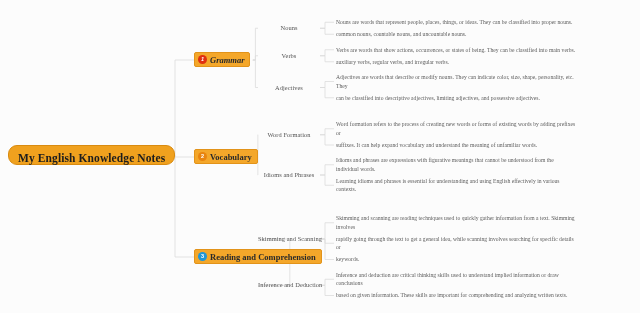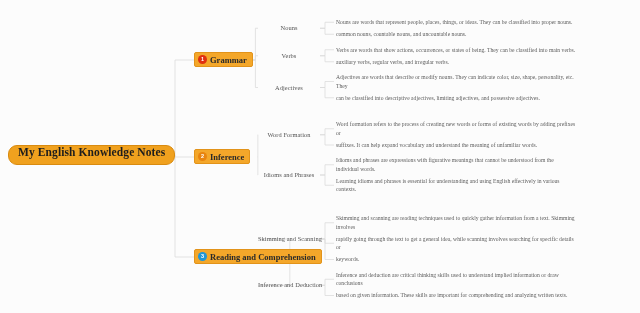--- a/index.html
+++ b/index.html
@@ -14,21 +14,21 @@
   }
   #canvas{position:absolute;left:0;top:0;width:640px;height:313px;}
   svg.links{position:absolute;left:0;top:0;width:640px;height:313px;pointer-events:none;}
 
   .node{position:absolute;box-sizing:border-box;}
 
   
   .root{
     left:8px;top:145px;
     height:20px;
-    display:flex;align-items:flex-start;
+    display:flex;align-items:flex-end;
     padding:0 9px;
     background:#f0a11e;
     border:1px solid #d98b10;
     border-radius:9px;
     font-weight:bold;
     font-size:11.5px;
     color:#1d1d1d;
     white-space:nowrap;
     letter-spacing:.1px;
   }
@@ -120,36 +120,36 @@
       <path d="M330 279.25 L334 279.25" stroke="#dcdcdc" stroke-width="0.8" fill="none"></path>
       <path d="M320 285.25 H325 V295.5 H330" stroke="#dcdcdc" stroke-width="0.8" fill="none"></path>
       <path d="M330 295.5 L334 295.5" stroke="#dcdcdc" stroke-width="0.8" fill="none"></path>
     </svg>
 
   <div class="node root">
     <span>My English Knowledge Notes</span>
   </div>
 
   <div id="nodes">
-      <div class="node branch" style="left: 194px; top: 52px;">
+      <div class="node branch" style="left: 194px; top: 52px; font-style: italic;">
         <div class="badge b1" style="background: rgb(224, 48, 16);">1</div>
         <div class="">Grammar</div>
       </div>
       <div class="node sub" style="left: 258px; width: 62px; text-align: center; top: 24.25px;">Nouns</div>
       <div class="node leaf" style="left: 336px; top: 18px;">Nouns are words that represent people, places, things, or ideas. They can be classified into proper nouns.</div>
       <div class="node leaf" style="left: 336px; top: 30px;">common nouns, countable nouns, and uncountable nouns.</div>
       <div class="node sub" style="left: 258px; width: 62px; text-align: center; top: 51.75px;">Verbs</div>
       <div class="node leaf" style="left: 336px; top: 45.5px;">Verbs are words that show actions, occurrences, or states of being. They can be classified into main verbs.</div>
       <div class="node leaf" style="left: 336px; top: 57.5px;">auxiliary verbs, regular verbs, and irregular verbs.</div>
       <div class="node sub" style="left: 258px; width: 62px; text-align: center; top: 83.5px;">Adjectives</div>
       <div class="node leaf" style="left: 336px; top: 73px;">Adjectives are words that describe or modify nouns. They can indicate color, size, shape, personality, etc. They</div>
       <div class="node leaf" style="left: 336px; top: 93.5px;">can be classified into descriptive adjectives, limiting adjectives, and possessive adjectives.</div>
       <div class="node branch" style="left: 194px; top: 149px;">
         <div class="badge b2" style="background: rgb(232, 132, 15);">2</div>
-        <div class="">Inference</div>
+        <div class="">Vocabulary</div>
       </div>
       <div class="node sub" style="left: 258px; width: 62px; text-align: center; top: 130.75px;">Word Formation</div>
       <div class="node leaf" style="left: 336px; top: 120.25px;">Word formation refers to the process of creating new words or forms of existing words by adding prefixes or</div>
       <div class="node leaf" style="left: 336px; top: 140.75px;">suffixes. It can help expand vocabulary and understand the meaning of unfamiliar words.</div>
       <div class="node sub" style="left: 258px; width: 62px; text-align: center; top: 171px;">Idioms and Phrases</div>
       <div class="node leaf" style="left: 336px; top: 156.25px;">Idioms and phrases are expressions with figurative meanings that cannot be understood from the individual words.</div>
       <div class="node leaf" style="left: 336px; top: 176.75px;">Learning idioms and phrases is essential for understanding and using English effectively in various contexts.</div>
       <div class="node branch" style="left: 194px; top: 249px; justify-content: center;">
         <div class="badge b3" style="background: rgb(33, 150, 214);">3</div>
         <div class="">Reading and Comprehension</div>

